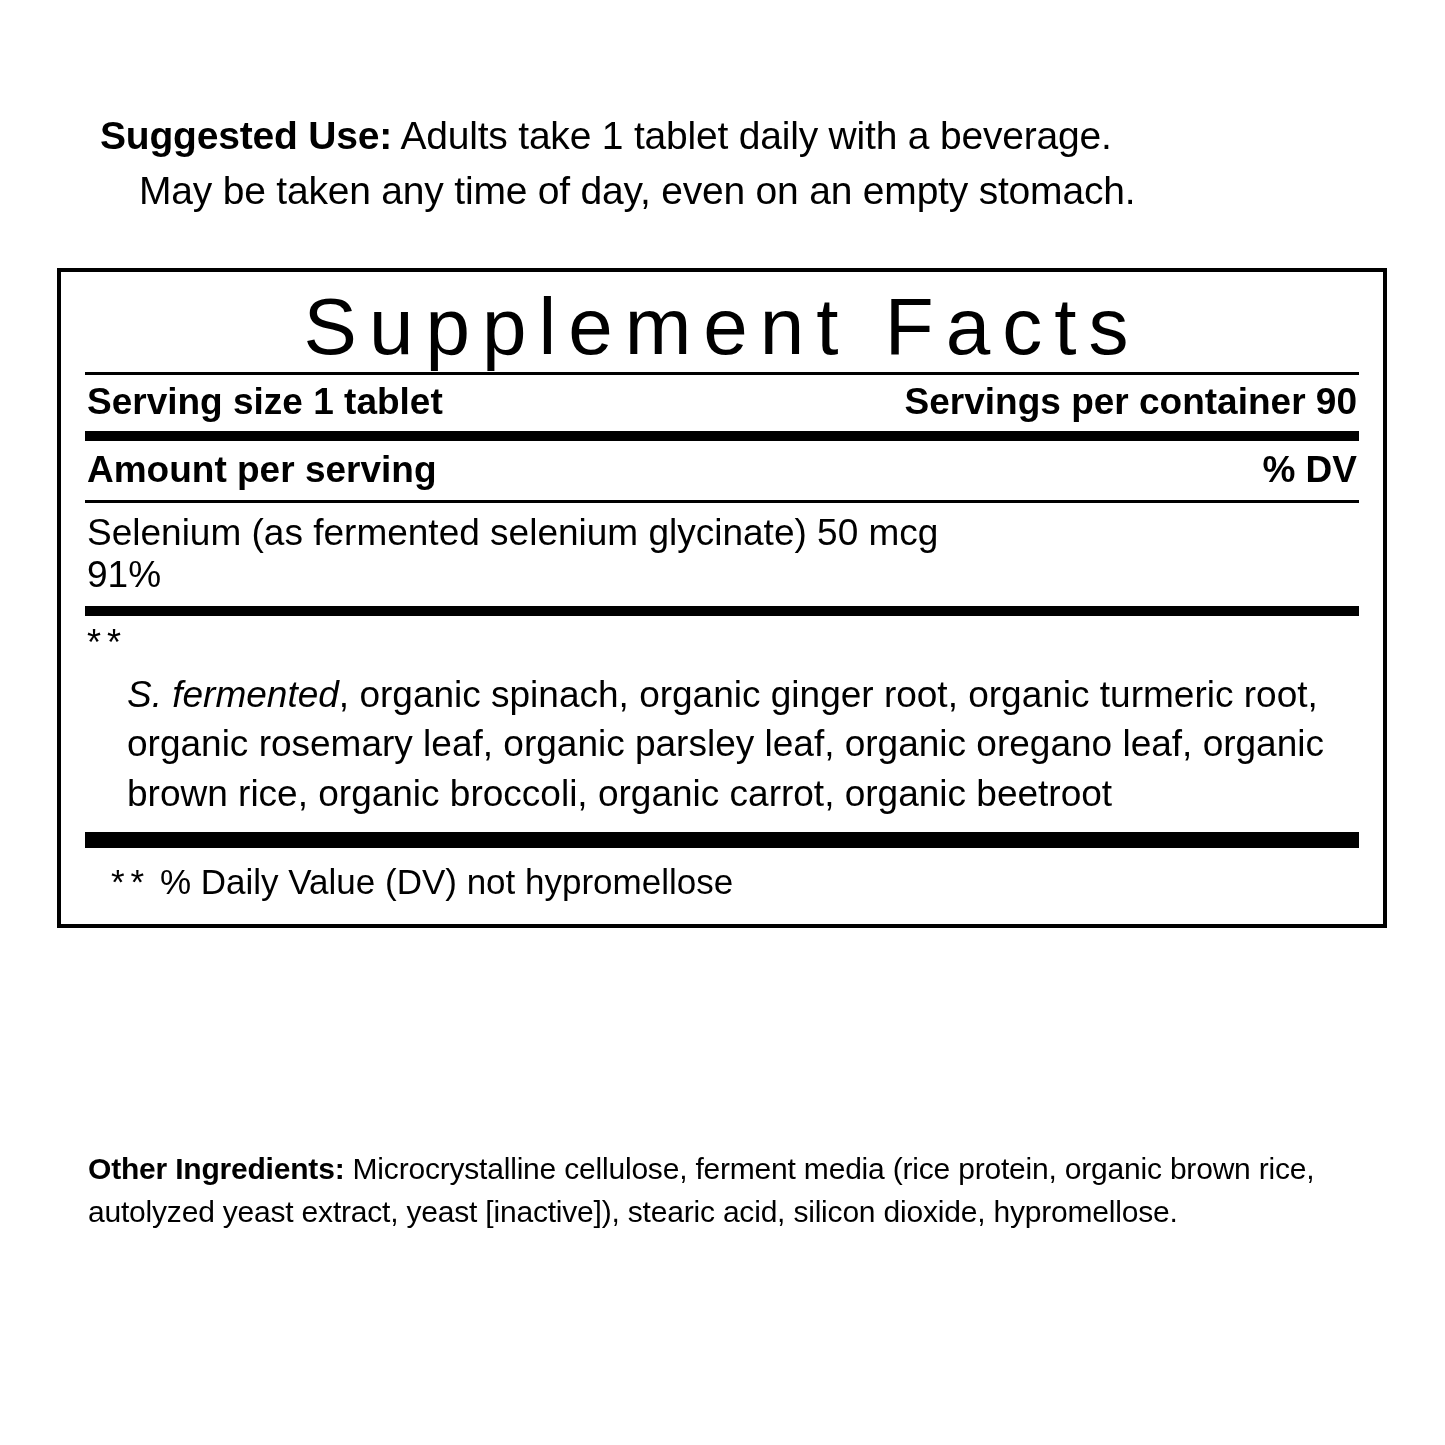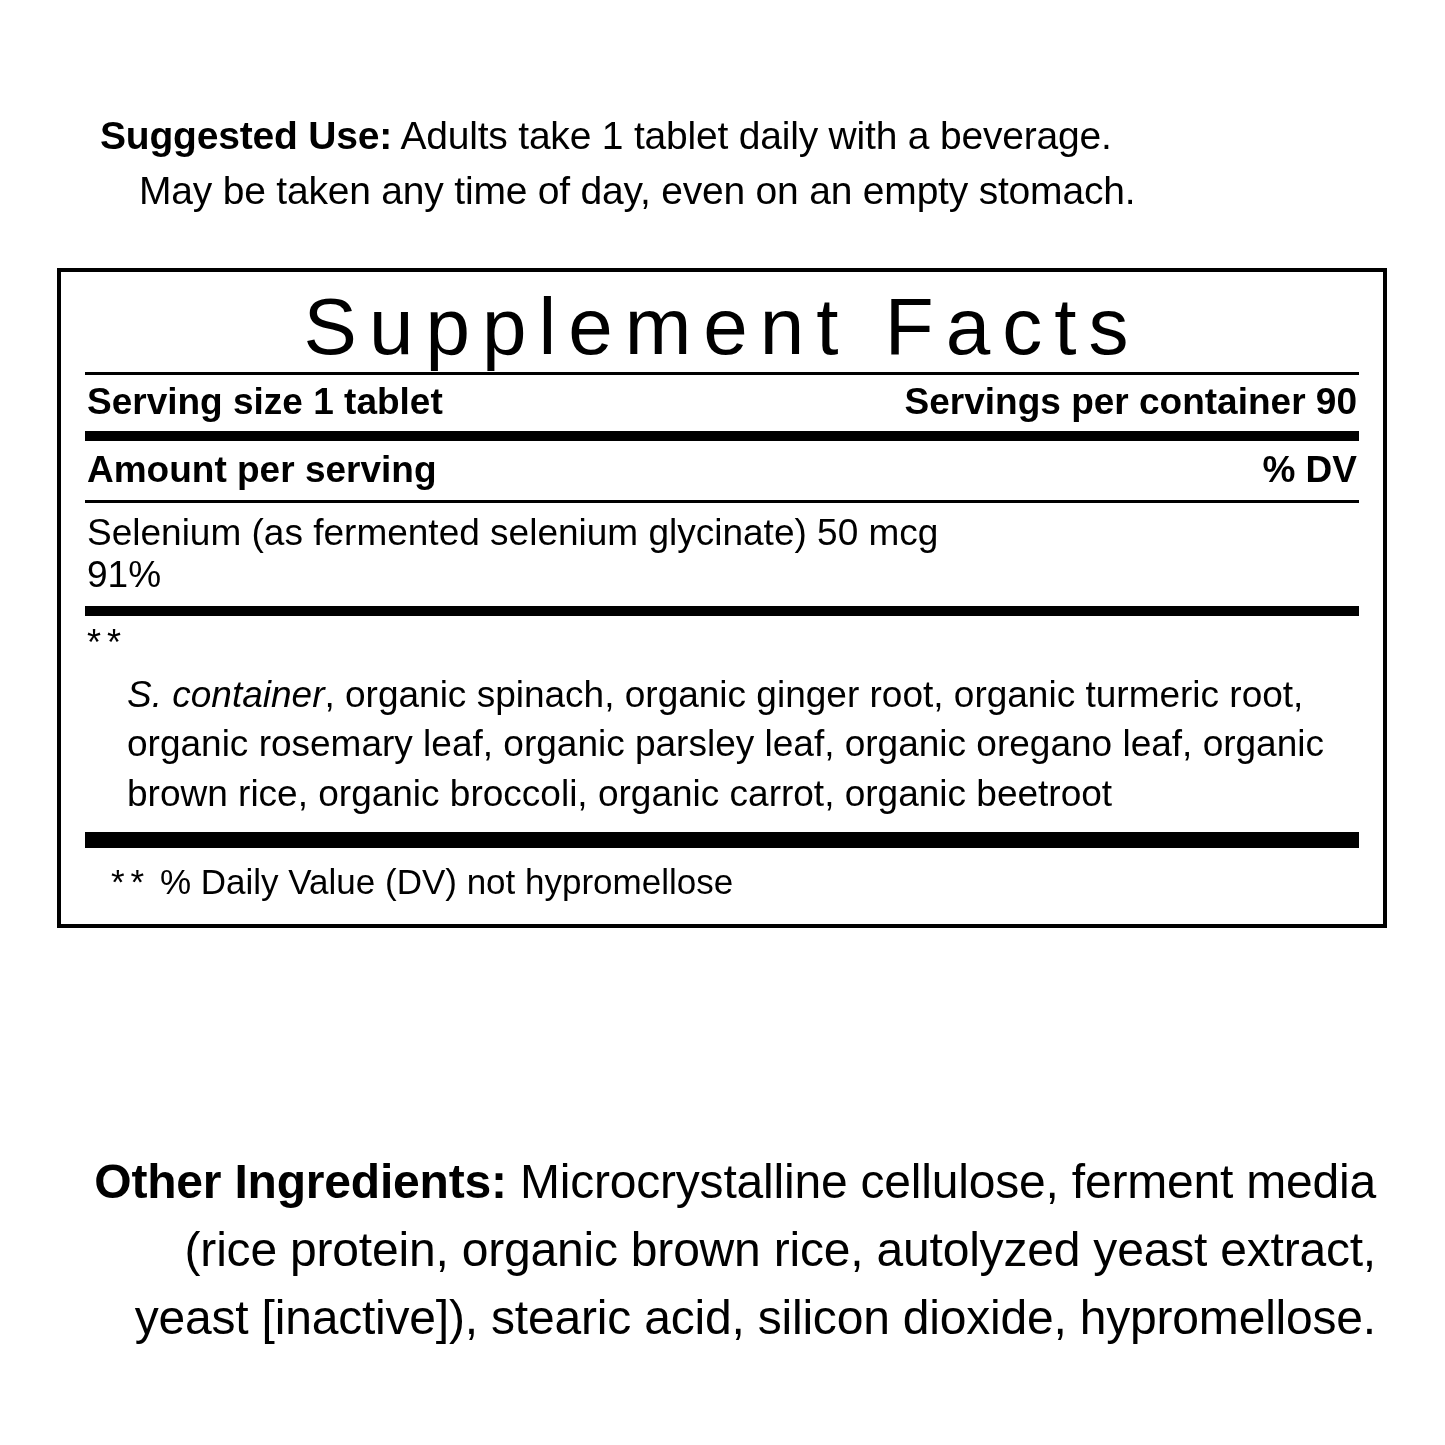--- a/index.html
+++ b/index.html
@@ -126,27 +126,26 @@
     font-size: 35px;
     padding: 14px 2px 12px 26px;
   }
   .footnote .stars {
     letter-spacing: 6px;
   }
 
   
   .other-ing {
     position: absolute;
-    left: 76px;
+    left: 88px;
     top: 1148px;
     width: 1300px;
-    font-size: 48px;
+    font-size: 30px;
     line-height: 1.42;
     letter-spacing: -0.2px;
-    text-align: right;
   }
   .other-ing .label { font-weight: bold; }
 </style>
 </head>
 <body>
 
 <div class="page">
 
   <div class="suggested-use">
     <span class="label">Suggested Use:</span><span> Adults take 1 tablet daily with a beverage.</span>
@@ -173,21 +172,21 @@
     <div class="nutrient-row">
       <span>Selenium (as fermented selenium glycinate) 50 mcg</span>
       <span class="dv">91%</span>
     </div>
     <div class="rule-med"></div>
 
     <div class="blend">
       <div class="blend-head">
         <span class="dagger">**</span>
       </div>
-      <div class="blend-body"><span class="ital">S. container</span><span>, organic spinach, organic ginger root, organic turmeric root, organic rosemary leaf, organic parsley leaf, organic oregano leaf, organic brown rice, organic broccoli, organic carrot, organic beetroot</span></div>
+      <div class="blend-body"><span class="ital">S. fermented</span><span>, organic spinach, organic ginger root, organic turmeric root, organic rosemary leaf, organic parsley leaf, organic oregano leaf, organic brown rice, organic broccoli, organic carrot, organic beetroot</span></div>
     </div>
     <div class="rule-thick"></div>
 
     <div class="footnote"><span class="stars">**</span><span> % Daily Value (DV) not hypromellose</span></div>
 
   </div>
 
   <div class="other-ing">
     <span class="label">Other Ingredients:</span><span> Microcrystalline cellulose, ferment media (rice protein, organic brown rice, autolyzed yeast extract, yeast [inactive]), stearic acid, silicon dioxide, hypromellose.</span>
   </div>

